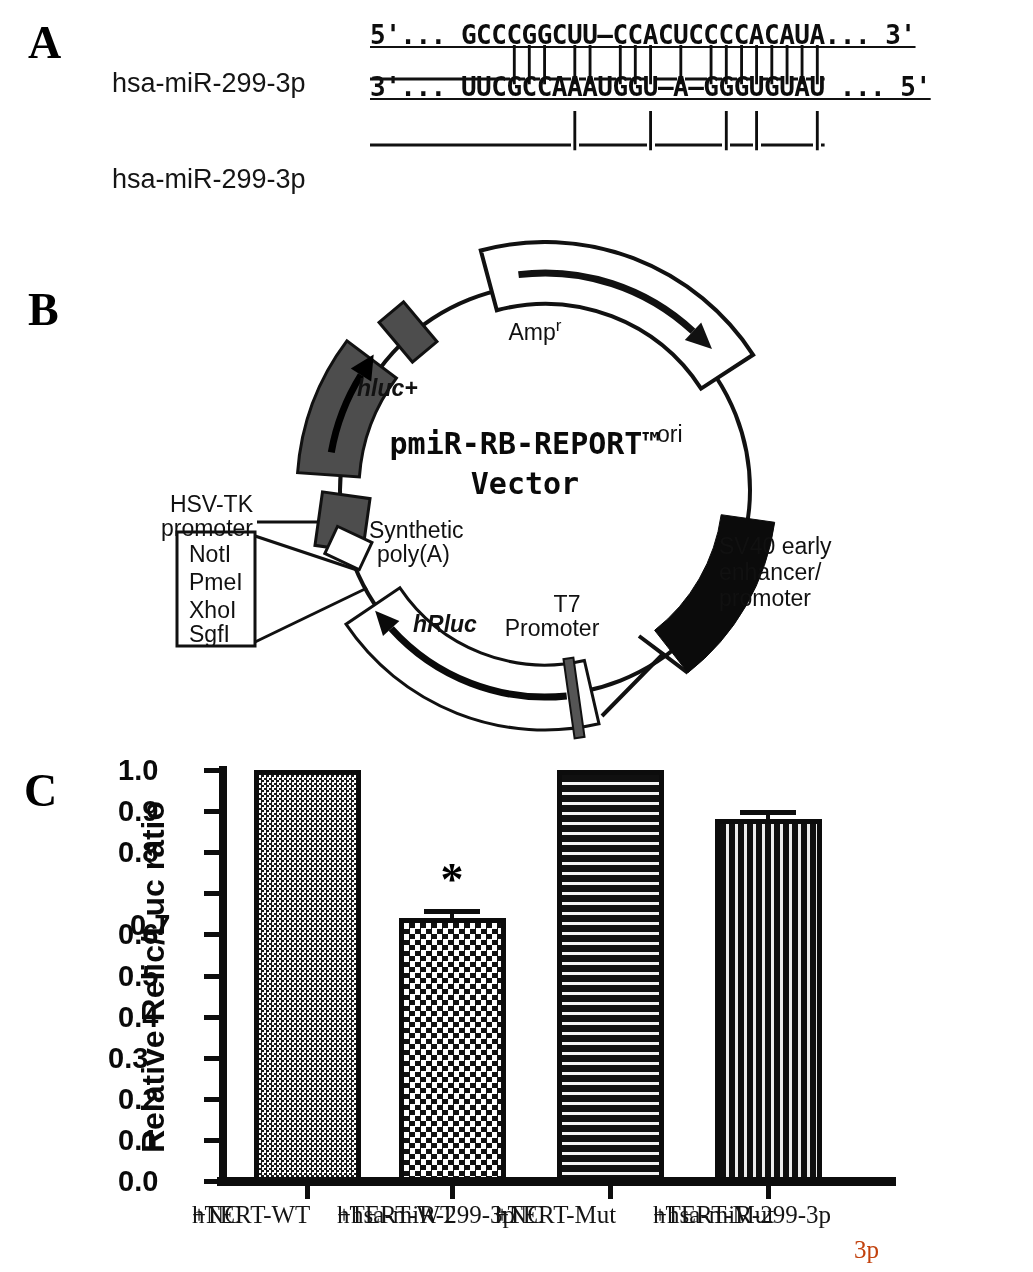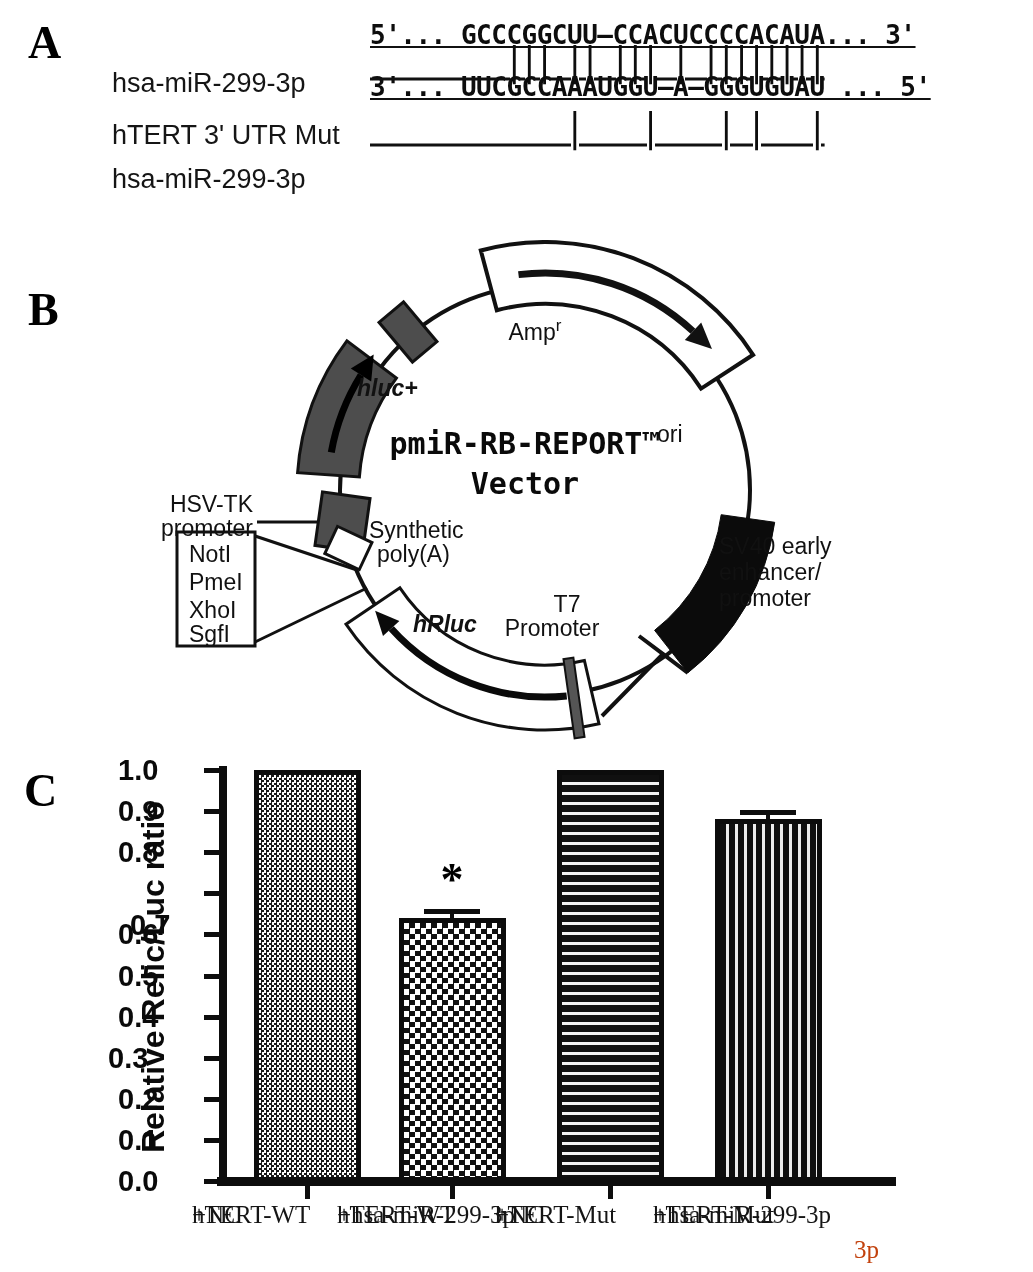--- a/index.html
+++ b/index.html
@@ -31,21 +31,20 @@
   .p3{background:repeating-linear-gradient(90deg,#101010 0 6px,#ededed 6px 9px);}
 </style>
 </head>
 <body>
 
 <div id="root">
 
   <div class="panel-letter" style="left:28px;top:16px">A</div>
 
   <div class="seq-label" style="left:112px;top:68px">hsa-miR-299-3p</div>
-  <div class="seq-label" style="left:112px;top:120px">hTERT 3' UTR Mut</div>
   <div class="seq-label" style="left:112px;top:164px">hsa-miR-299-3p</div>
 
   <div class="seq-block" style="left:370px;top:20px">
     <div class="seq-line">5'... GCCCGGCUU–CCACUCCCCACAUA... 3'</div>
     <div class="pair-line">         ||| || ||| | ||||||||</div>
     <div class="seq-line">3'... UUCGCCAAAUGGU–A–GGGUGUAU ... 5'</div>
   </div>
 
   <div class="seq-block" style="left:370px;top:116px">
     <div class="pair-line">             |    |    | |   |</div>

